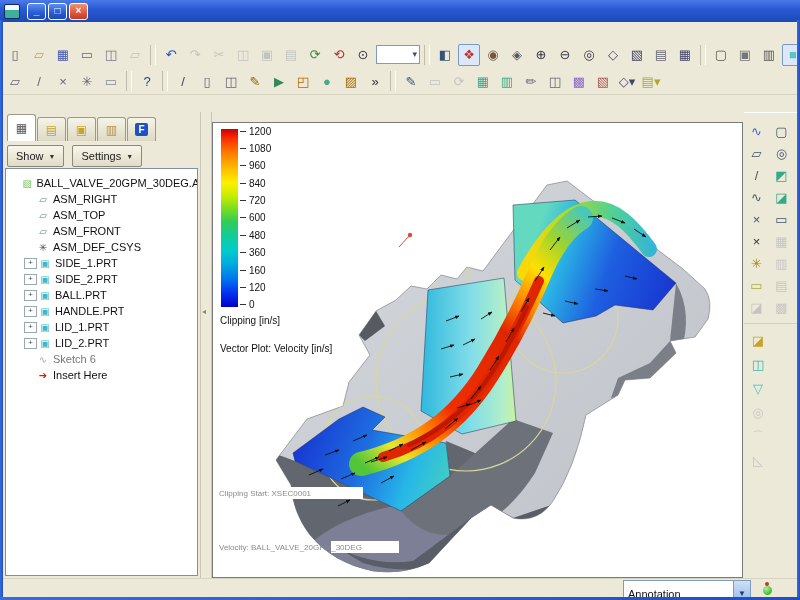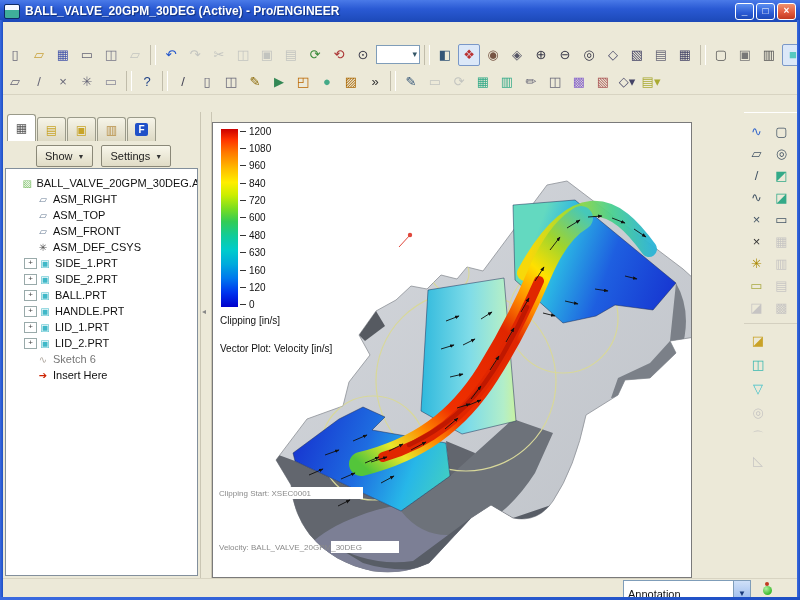--- a/index.html
+++ b/index.html
@@ -44,41 +44,41 @@
   
   .leftpanel{position:absolute;left:3px;top:112px;width:197px;height:466px;background:#ece9d8;}
   .ltabs{position:absolute;left:4px;top:3px;height:26px;display:flex;align-items:flex-end;}
   .ltab{width:27px;height:23px;margin-right:1px;border:1px solid #9a9a8a;border-bottom:none;
     border-radius:3px 3px 0 0;background:linear-gradient(180deg,#f6f4e8,#ddd9c4);
     display:flex;align-items:center;justify-content:center;}
   .ltab.act{background:#fff;height:26px;}
   .ltab-g{font-size:12px;line-height:1;}
   .ltab.fblue .ltab-g{background:#2050c8;color:#fff;font-size:10px;font-weight:bold;
     width:13px;height:13px;text-align:center;line-height:13px;border-radius:2px;}
-  .showset{position:absolute;left:4px;top:33px;display:flex;margin-left:29px;}
+  .showset{position:absolute;left:4px;top:33px;display:flex;}
   .ss-btn{height:18px;margin-right:8px;padding:1px 8px;font-size:11px;color:#222;
     border:1px solid #8a8878;border-radius:2px;background:linear-gradient(180deg,#f8f6ea,#e0dcc6);
     display:flex;align-items:center;}
   .ss-dd{font-size:7px;margin-left:5px;color:#333;}
   .treebox{position:absolute;left:2px;right:2px;top:56px;bottom:2px;background:#fff;
     border:1px solid #828f9c;overflow:hidden;padding-top:6px;}
   .tree-row{display:flex;align-items:center;height:16px;font-size:11px;color:#111;white-space:nowrap;}
   .tree-row.lvl0{padding-left:4px;}
   .tree-row.lvl1{padding-left:18px;}
   .tree-row.dim .tlabel{color:#777;}
   .exp{width:11px;height:9px;margin-right:1px;font-size:8px;line-height:8px;text-align:center;color:#444;}
   .tree-row.haskid .exp{border:1px solid #9aa;background:#fff;}
   .tico{width:14px;text-align:center;font-size:10px;margin-right:3px;}
   .tlabel{overflow:hidden;}
   
   .splitter{position:absolute;left:200px;top:112px;width:12px;height:466px;background:#ece9d8;
     border-left:1px solid #cac6b4;border-right:1px solid #cac6b4;box-sizing:border-box;}
   .grip{position:absolute;top:195px;left:1px;font-size:8px;color:#888;}
   
-  .canvas{position:absolute;left:212px;top:122px;width:480px;height:456px;background:#fff;
+  .canvas{position:absolute;left:212px;top:122px;width:531px;height:456px;background:#fff;
     border:1px solid #7a7a7a;box-sizing:border-box;overflow:hidden;}
   .canvas svg{position:absolute;left:0;top:0;}
   .legend{position:absolute;left:8px;top:6px;display:flex;}
   .colorbar{width:17px;height:178px;
     background:linear-gradient(180deg,#cc0000 0%,#ff3300 6%,#ff7700 13%,#ffbb00 22%,#ffee00 30%,
       #ccee00 37%,#77dd22 45%,#33cc55 52%,#11cc99 60%,#00cccc 68%,#00aadd 76%,#0077ee 84%,
       #0033ee 92%,#0000cc 100%);}
   .lg-col{display:flex;flex-direction:column;justify-content:space-between;height:184px;margin:-3px 0 0 2px;}
   .lg-row{display:flex;align-items:center;height:10px;font-size:10px;color:#111;}
   .lg-tick{width:6px;border-top:1px solid #333;margin-right:3px;}
@@ -112,21 +112,20 @@
   .regen-status:after{content:"";position:absolute;left:1px;top:4px;width:9px;height:9px;border-radius:50%;
     background:radial-gradient(circle at 35% 30%,#aef0a0,#3dbb2e 70%);}
 </style>
 </head>
 <body>
 
 <div class="window">
 
   <div class="titlebar">
     <span class="app-icon"></span>
-    <span class="title-text">BALL_VALVE_20GPM_30DEG (Active) - Pro/ENGINEER</span>
     <span class="winbtn">_</span>
     <span class="winbtn">□</span>
     <span class="winbtn close">×</span>
   </div>
 
 
   <div class="toolbar tb1">
 
   <span class="tb-btn">
         <span class="tb-glyph" style="color: rgb(102, 102, 119);">▯</span>
@@ -565,21 +564,21 @@
           <div class="lg-row">
             <span class="lg-tick"></span>
             <span>600</span>
           </div>
           <div class="lg-row">
             <span class="lg-tick"></span>
             <span>480</span>
           </div>
           <div class="lg-row">
             <span class="lg-tick"></span>
-            <span>630</span>
+            <span>360</span>
           </div>
           <div class="lg-row">
             <span class="lg-tick"></span>
             <span>160</span>
           </div>
           <div class="lg-row">
             <span class="lg-tick"></span>
             <span>120</span>
           </div>
           <div class="lg-row">

